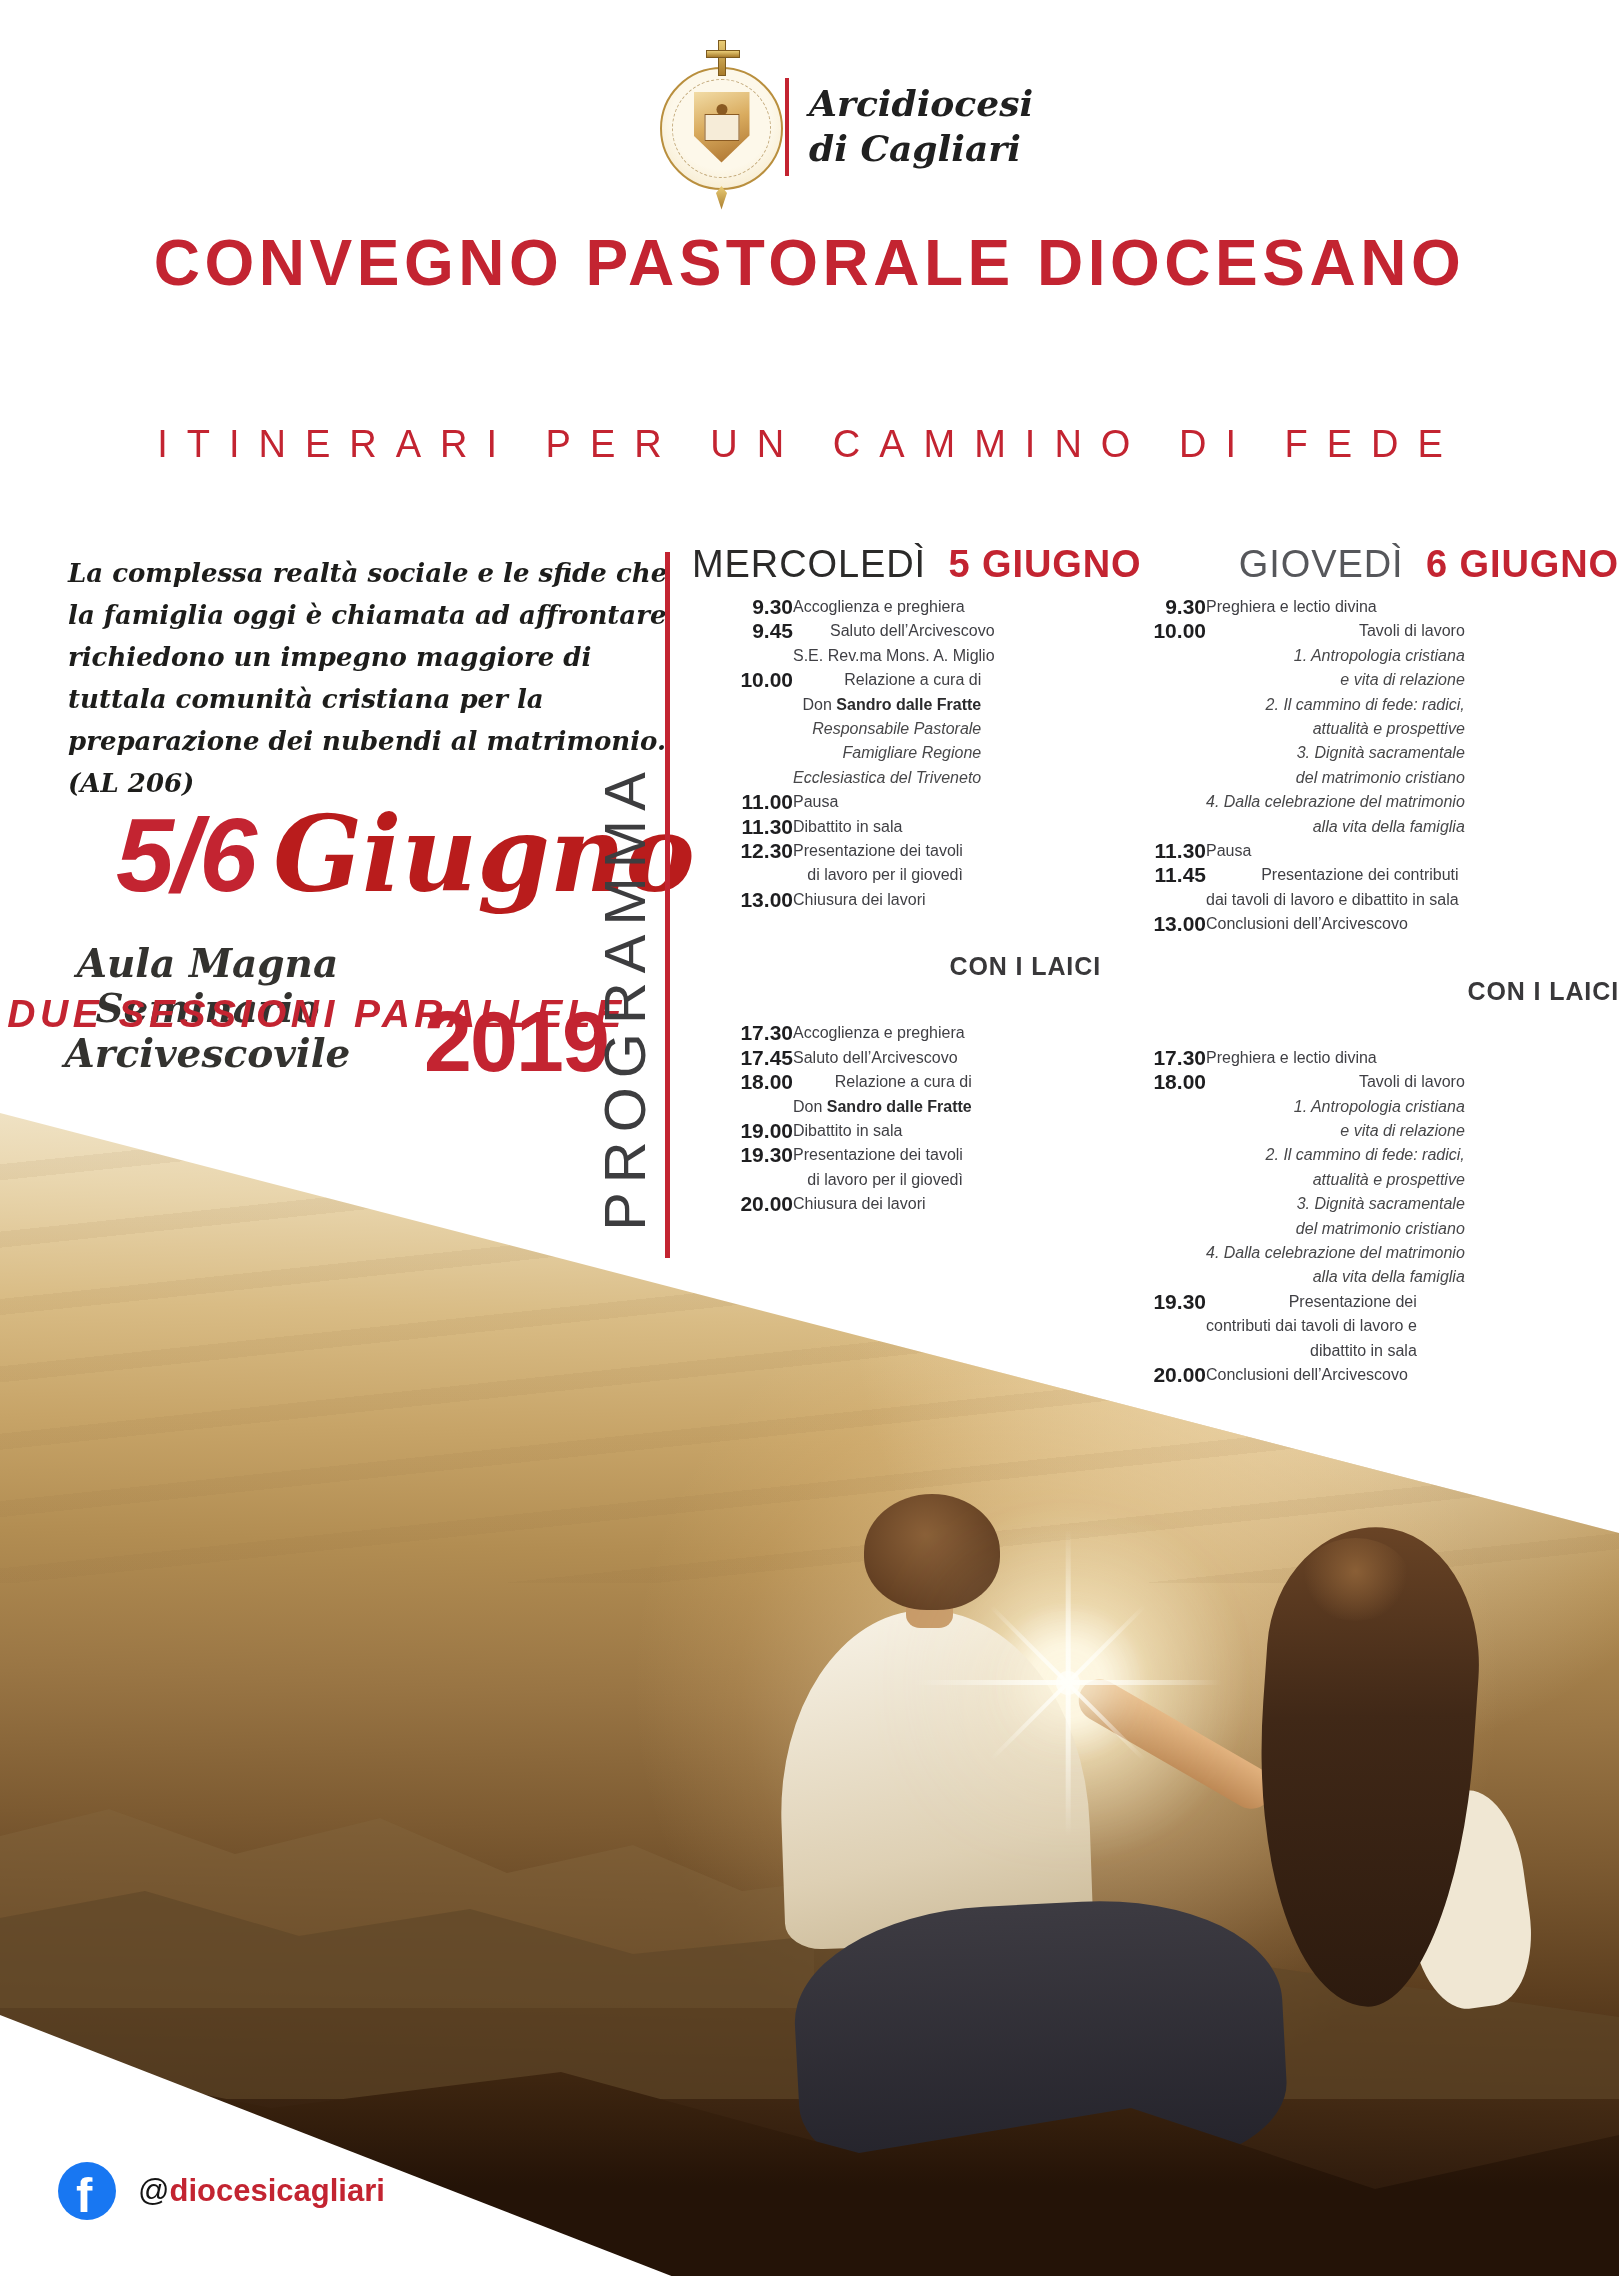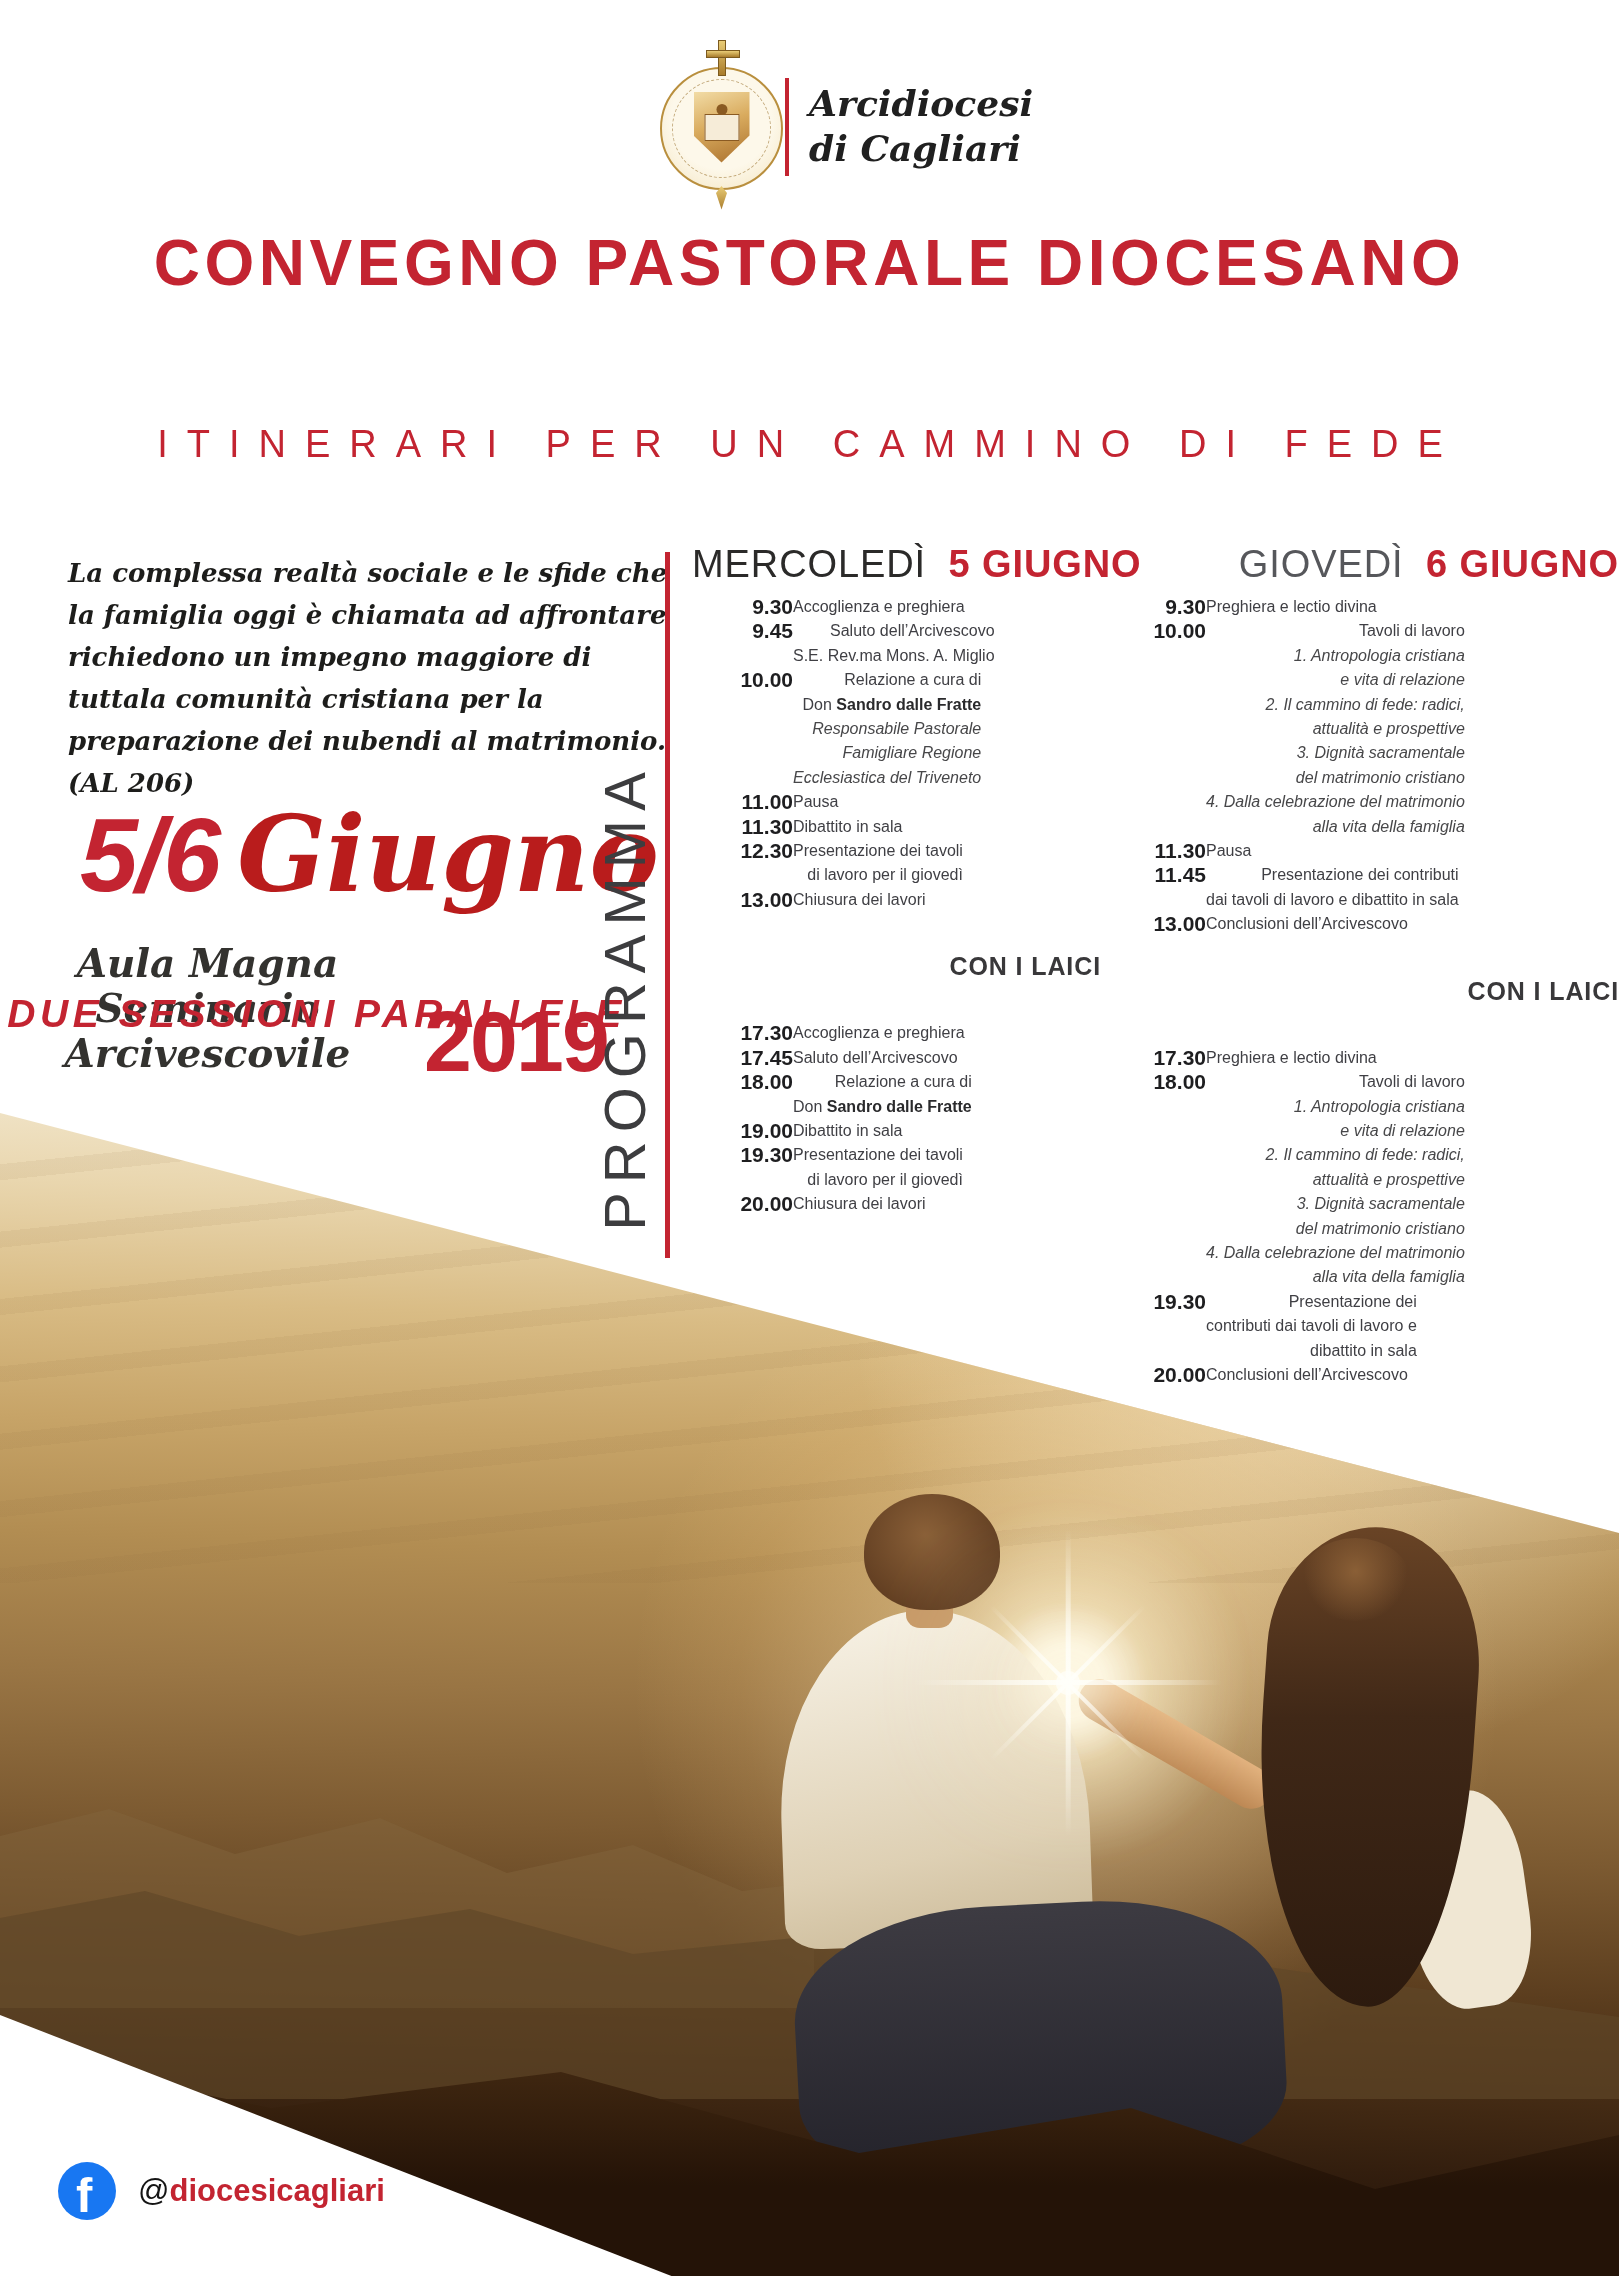--- a/index.html
+++ b/index.html
@@ -32,21 +32,21 @@
   .main-title{position:absolute;left:0;top:293px;width:1619px;text-align:center;
     font-family:"DejaVu Serif",serif;font-style:italic;font-weight:700;font-size:94px;color:#161616;}
   .subtitle{position:absolute;left:0;top:423px;width:1619px;text-align:center;
     font-size:38px;font-weight:400;letter-spacing:19px;color:#c32431;}
 
   
   .intro{position:absolute;left:68px;top:552px;width:624px;
     font-family:"DejaVu Serif",serif;font-style:italic;font-weight:700;
     font-size:26px;line-height:42px;color:#1d1d1b;}
   .dates-row{position:absolute;left:80px;top:803px;display:flex;align-items:baseline;line-height:1;}
-  .dates{font-size:104px;font-weight:700;font-style:italic;color:#c32431;letter-spacing:-1.8px;}
+  .dates{font-size:104px;font-weight:700;font-style:italic;color:#c32431;letter-spacing:-1.8px;margin-left:36px;}
   .month{font-family:"DejaVu Serif",serif;font-style:italic;font-weight:700;font-size:104px;color:#b91c1c;margin-left:18px;}
   .venue-row{position:absolute;left:0;top:941px;width:608px;display:flex;justify-content:flex-end;align-items:flex-end;}
   .venue{font-family:"DejaVu Serif",serif;font-style:italic;font-weight:700;font-size:39px;line-height:1.15;
     color:#33322f;text-align:center;}
   .year{font-size:86px;font-weight:700;line-height:.8;color:#c32431;margin-left:9px;letter-spacing:-1.8px;}
   .sessions-note{position:absolute;left:0;top:992px;width:633px;text-align:center;
     font-size:39px;font-weight:700;font-style:italic;letter-spacing:4.5px;color:#c32431;}
 
   
   .programma{position:absolute;left:590px;top:1241px;width:488px;text-align:center;

